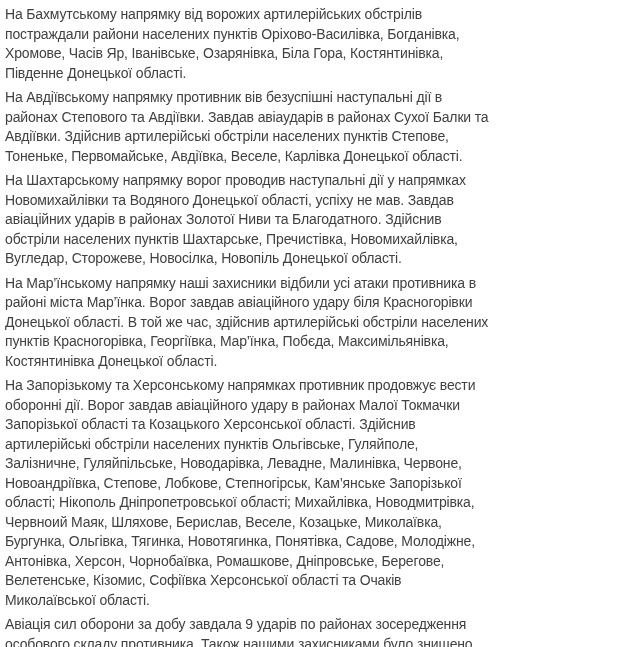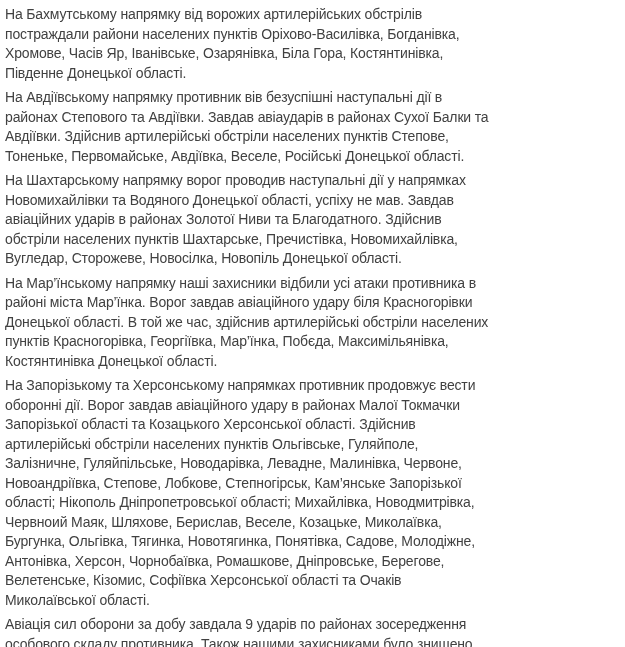--- a/index.html
+++ b/index.html
@@ -28,18 +28,18 @@
   }
   .report p.no-gap-after {
     margin-bottom: 8px;
   }
 </style>
 </head>
 <body>
 
 <div class="report">
   <p>На Бахмутському напрямку від ворожих артилерійських обстрілів постраждали райони населених пунктів Оріхово-Василівка, Богданівка, Хромове, Часів Яр, Іванівське, Озарянівка, Біла Гора, Костянтинівка, Південне Донецької області.</p>
-  <p>На Авдіївському напрямку противник вів безуспішні наступальні дії в районах Степового та Авдіївки. Завдав авіаударів в районах Сухої Балки та Авдіївки. Здійснив артилерійські обстріли населених пунктів Степове, Тоненьке, Первомайське, Авдіївка, Веселе, Російські Донецької області.</p>
+  <p>На Авдіївському напрямку противник вів безуспішні наступальні дії в районах Степового та Авдіївки. Завдав авіаударів в районах Сухої Балки та Авдіївки. Здійснив артилерійські обстріли населених пунктів Степове, Тоненьке, Первомайське, Авдіївка, Веселе, Карлівка Донецької області.</p>
   <p>На Шахтарському напрямку ворог проводив наступальні дії у напрямках Новомихайлівки та Водяного Донецької області, успіху не мав. Завдав авіаційних ударів в районах Золотої Ниви та Благодатного. Здійснив обстріли населених пунктів Шахтарське, Пречистівка, Новомихайлівка, Вугледар, Сторожеве, Новосілка, Новопіль Донецької області.</p>
   <p>На Мар’їнському напрямку наші захисники відбили усі атаки противника в районі міста Мар’їнка. Ворог завдав авіаційного удару біля Красногорівки Донецької області. В той же час, здійснив артилерійські обстріли населених пунктів Красногорівка, Георгіївка, Мар’їнка, Побєда, Максимільянівка, Костянтинівка Донецької області.</p>
   <p>На Запорізькому та Херсонському напрямках противник продовжує вести оборонні дії. Ворог завдав авіаційного удару в районах Малої Токмачки Запорізької області та Козацького Херсонської області. Здійснив артилерійські обстріли населених пунктів Ольгівське, Гуляйполе, Залізничне, Гуляйпільське, Новодарівка, Левадне, Малинівка, Червоне, Новоандріївка, Степове, Лобкове, Степногірськ, Кам’янське Запорізької області; Нікополь Дніпропетровської області; Михайлівка, Новодмитрівка, Червноий Маяк, Шляхове, Берислав, Веселе, Козацьке, Миколаївка, Бургунка, Ольгівка, Тягинка, Новотягинка, Понятівка, Садове, Молодіжне, Антонівка, Херсон, Чорнобаївка, Ромашкове, Дніпровське, Берегове, Велетенське, Кізомис, Софіївка Херсонської області та Очаків Миколаївської області.</p>
   <p class="no-gap-after">Авіація сил оборони за добу завдала 9 ударів по районах зосередження особового складу противника. Також нашими захисниками було знищено ворожий зенітно-ракетний комплекс.</p>
 </div>
 
 </body></html>

